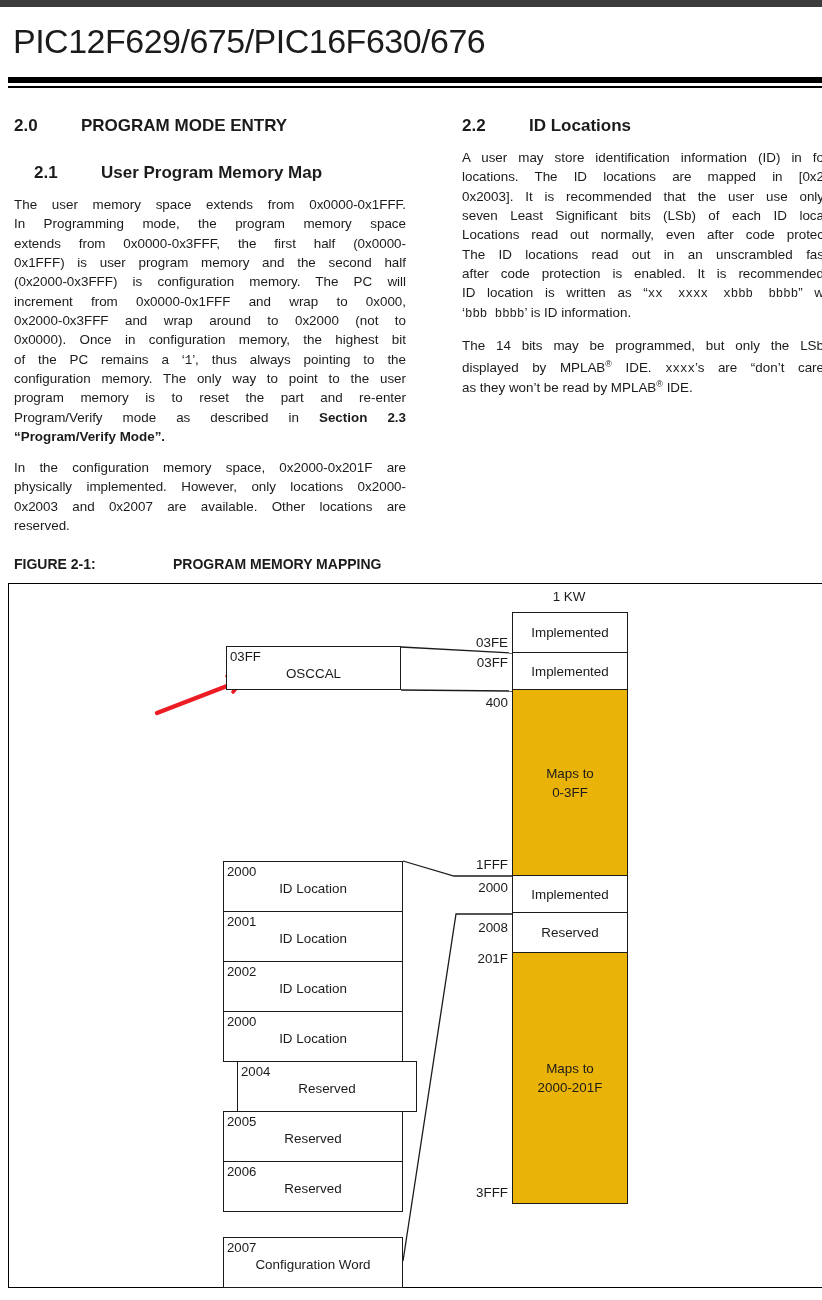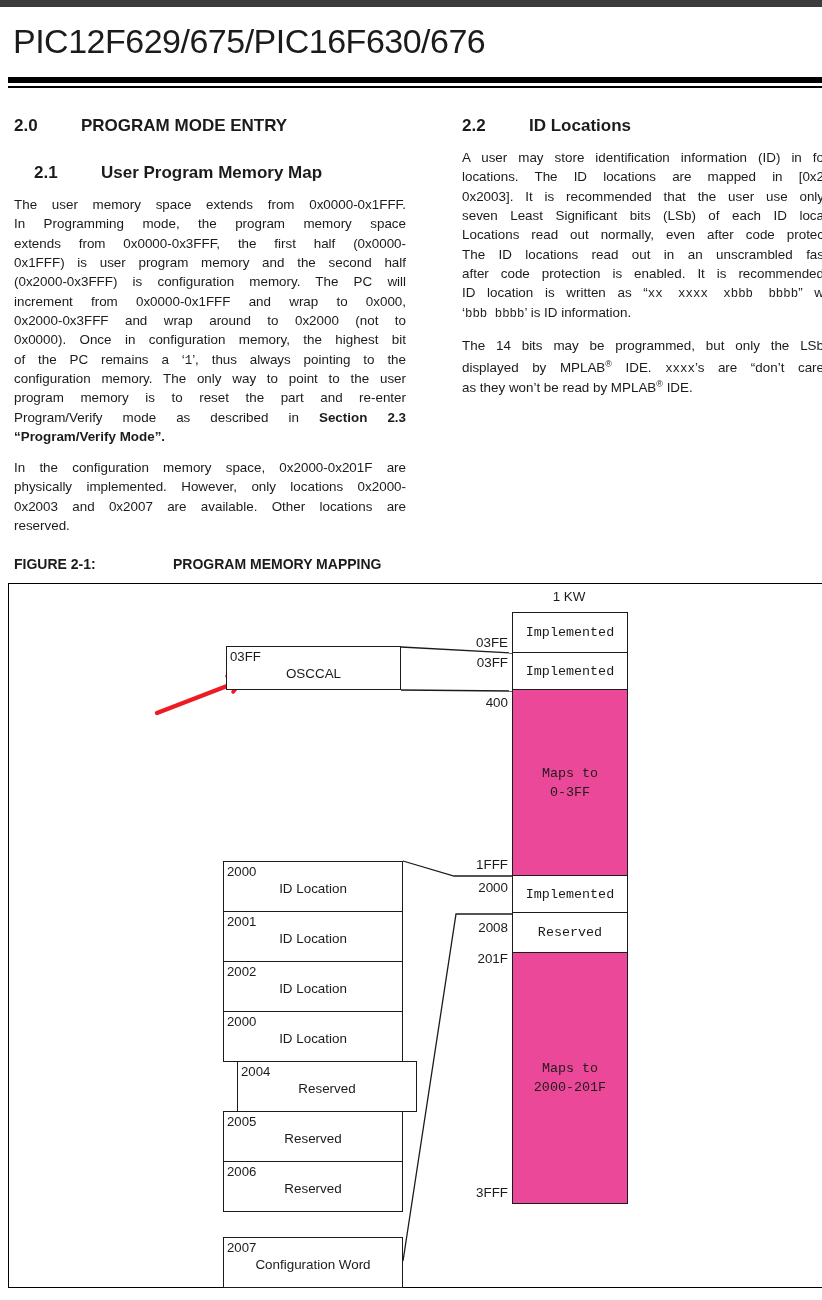--- a/index.html
+++ b/index.html
@@ -38,24 +38,24 @@
   .sidelbl{position:absolute;left:419px;width:80px;text-align:right;font-size:13.4px;line-height:15px;}
 
   .membox{position:absolute;border:1px solid #1b1b1b;background:#fff;box-sizing:border-box;}
   .membox .addr{font-size:13.2px;line-height:15px;padding:2px 0 0 3px;}
   .membox .bname{font-size:13.4px;line-height:15px;text-align:center;margin-top:2px;}
 
   .memcol{position:absolute;left:503px;top:28px;width:114px;border:1px solid #1b1b1b;}
   .mrow{
     box-sizing:border-box;border-bottom:1px solid #1b1b1b;
     display:flex;flex-direction:column;align-items:center;justify-content:center;
-    font-size:13.4px;line-height:19px;background:#fff;text-align:center;font-family:Liberation Mono, monospace;
+    font-size:13.4px;line-height:19px;background:#fff;text-align:center;
   }
   .mrow.last{border-bottom:none;}
-  .mrow.gray{background:#ec4899;}
+  .mrow.gray{background:#eab308;}
 
   .kw{position:absolute;left:503px;top:5px;width:114px;text-align:center;font-size:13.4px;}
   svg.overlay{position:absolute;left:0;top:0;}
 </style>
 </head>
 <body>
 
 <div class="abs topbar"></div>
 
 <div class="abs doc-title">PIC12F629/675/PIC16F630/676</div>

